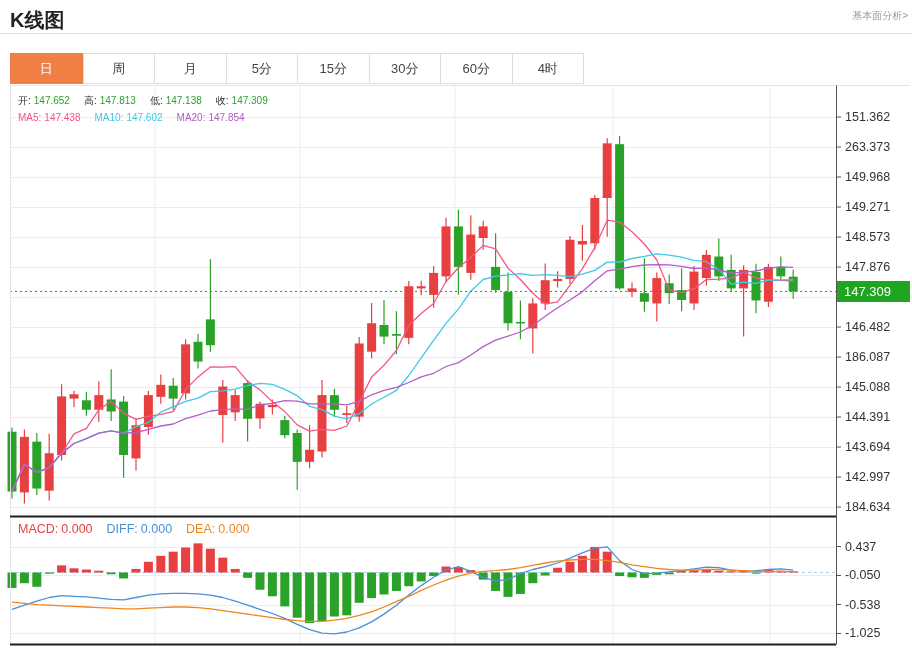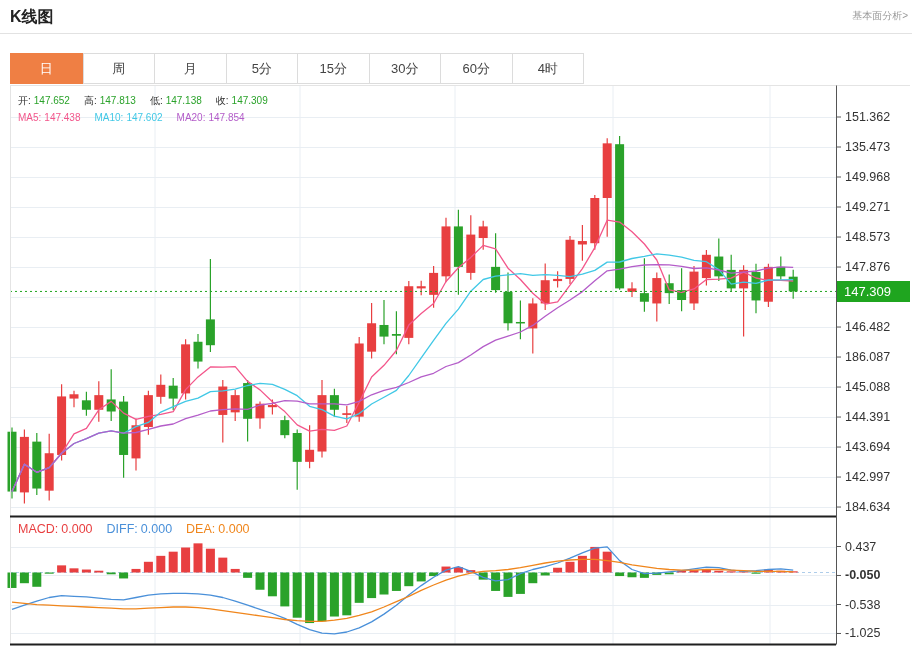--- a/index.html
+++ b/index.html
@@ -1,18 +1,18 @@
 <!DOCTYPE html>
 <html><head>
 <meta charset="utf-8">
 <style>
   html,body{margin:0;padding:0;background:#fff;}
   body{width:912px;height:649px;position:relative;overflow:hidden;
        font-family:"Liberation Sans","DejaVu Sans",sans-serif;color:#333;}
-  .hdr-title{position:absolute;left:10px;top:7px;font-size:16px;font-weight:700;color:#222;}
+  .hdr-title{position:absolute;left:10px;top:7px;font-size:20px;font-weight:700;color:#222;}
   .hdr-link{position:absolute;right:4px;top:9px;font-size:10px;color:#999;text-decoration:none;cursor:pointer;}
   .hdr-rule{position:absolute;left:0;top:33px;width:912px;height:0;border-top:1px solid #e2e2e2;}
   .tabs{position:absolute;left:10px;top:53px;height:31px;display:flex;border:1px solid #dcdcdc;box-sizing:border-box;}
   .tab{width:71.5px;height:29px;line-height:29px;text-align:center;font-size:13px;color:#444;
        background:#fff;border-left:1px solid #dcdcdc;cursor:pointer;box-sizing:border-box;}
   .tab:first-child{border-left:none;}
   .tab.sel{color:#fff;border-left:none;margin:-1px 0 -1px -1px;height:31px;line-height:31px;width:72.5px;}
   .lg{position:absolute;font-size:10px;white-space:nowrap;}
   .lg span{margin-right:3px;}
   .lg .gap{margin-right:14px;}
@@ -293,30 +293,30 @@
     <line x1="10" y1="516.5" x2="836" y2="516.5" stroke="#1f1f1f" stroke-width="2"></line>
     <line x1="10" y1="644.5" x2="836" y2="644.5" stroke="#1f1f1f" stroke-width="2"></line>
   </svg>
 
 <div class="lg" id="lg-ohlc" style="left:18px;top:94px;"><span style="color: rgb(51, 51, 51);">开:</span><span class="gap" style="color: rgb(42, 162, 42);">147.652</span><span style="color: rgb(51, 51, 51);">高:</span><span class="gap" style="color: rgb(42, 162, 42);">147.813</span><span style="color: rgb(51, 51, 51);">低:</span><span class="gap" style="color: rgb(42, 162, 42);">147.138</span><span style="color: rgb(51, 51, 51);">收:</span><span class="gap" style="color: rgb(42, 162, 42);">147.309</span></div>
 <div class="lg" id="lg-ma" style="left:18px;top:112px;"><span style="color: rgb(243, 86, 139);">MA5:</span><span class="gap" style="color: rgb(243, 86, 139);">147.438</span><span style="color: rgb(65, 200, 230);">MA10:</span><span class="gap" style="color: rgb(65, 200, 230);">147.602</span><span style="color: rgb(180, 93, 201);">MA20:</span><span class="gap" style="color: rgb(180, 93, 201);">147.854</span></div>
 <div class="lg" id="lg-macd" style="left:18px;top:522px;font-size:12.5px;"><span style="color: rgb(232, 63, 64);">MACD:</span><span class="gap" style="color: rgb(232, 63, 64);">0.000</span><span style="color: rgb(74, 144, 217);">DIFF:</span><span class="gap" style="color: rgb(74, 144, 217);">0.000</span><span style="color: rgb(240, 134, 28);">DEA:</span><span class="gap" style="color: rgb(240, 134, 28);">0.000</span></div>
 
 <div id="yaxis">
     <div style="left: 845px; top: 109px;">151.362</div>
-    <div style="left: 845px; top: 139px;">135.473</div>
+    <div style="left: 845px; top: 139px;">263.373</div>
     <div style="left: 845px; top: 169px;">149.968</div>
     <div style="left: 845px; top: 199px;">149.271</div>
     <div style="left: 845px; top: 229px;">148.573</div>
     <div style="left: 845px; top: 259px;">147.876</div>
     <div style="left: 845px; top: 319px;">146.482</div>
     <div style="left: 845px; top: 349px;">186.087</div>
     <div style="left: 845px; top: 379px;">145.088</div>
     <div style="left: 845px; top: 409px;">144.391</div>
     <div style="left: 845px; top: 439px;">143.694</div>
     <div style="left: 845px; top: 469px;">142.997</div>
     <div style="left: 845px; top: 499px;">184.634</div>
     <div style="left: 845px; top: 539px;">0.437</div>
-    <div style="left: 845px; top: 567px; font-weight: bold;">-0.050</div>
+    <div style="left: 845px; top: 567px;">-0.050</div>
     <div style="left: 845px; top: 597px;">-0.538</div>
     <div style="left: 845px; top: 625px;">-1.025</div>
   </div>
 <div id="badge" style="top: 281px; background: rgb(31, 165, 31);">147.309</div>
 
 </body></html>

